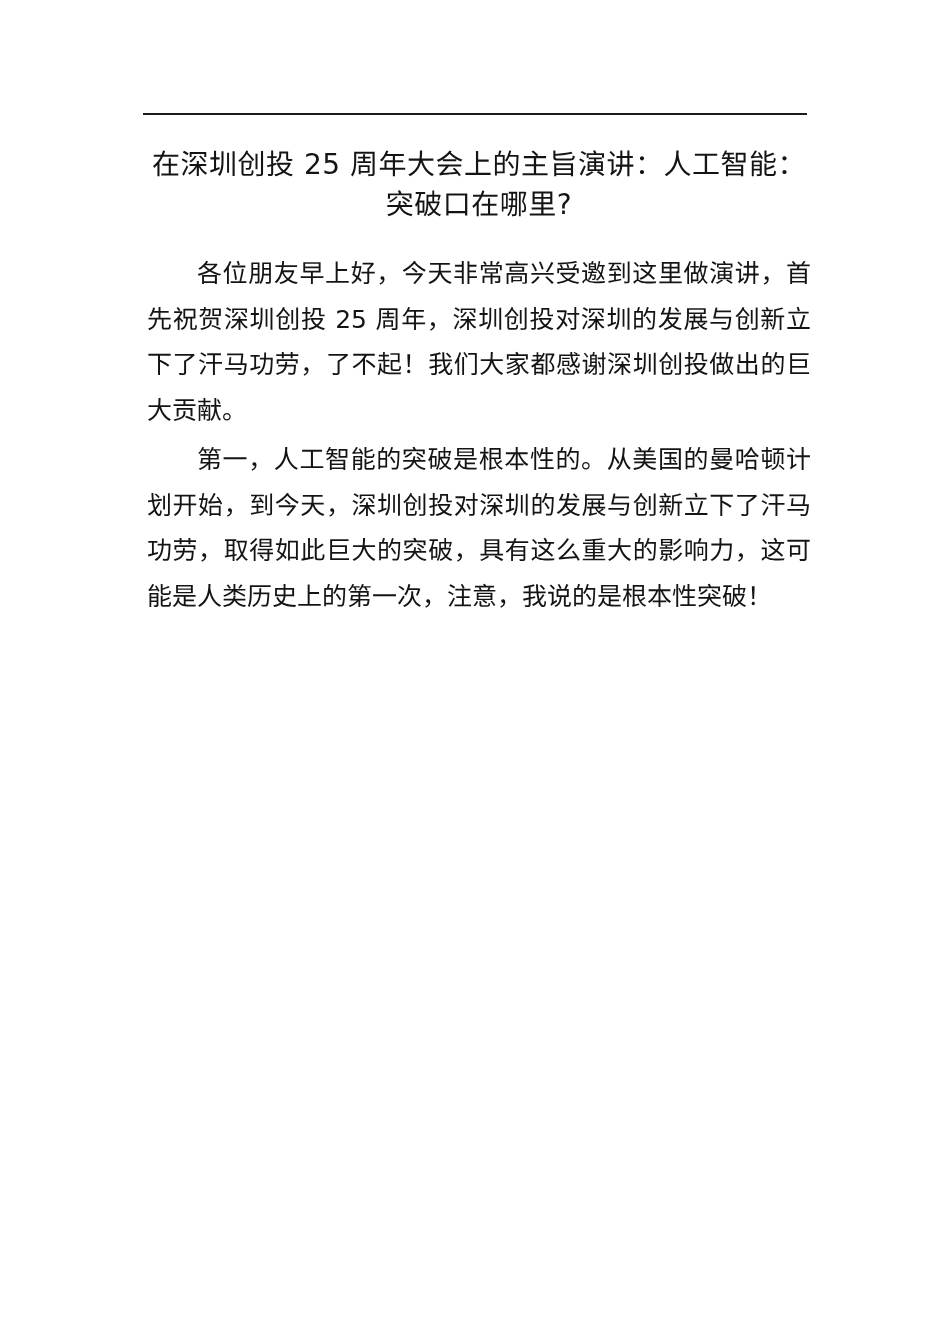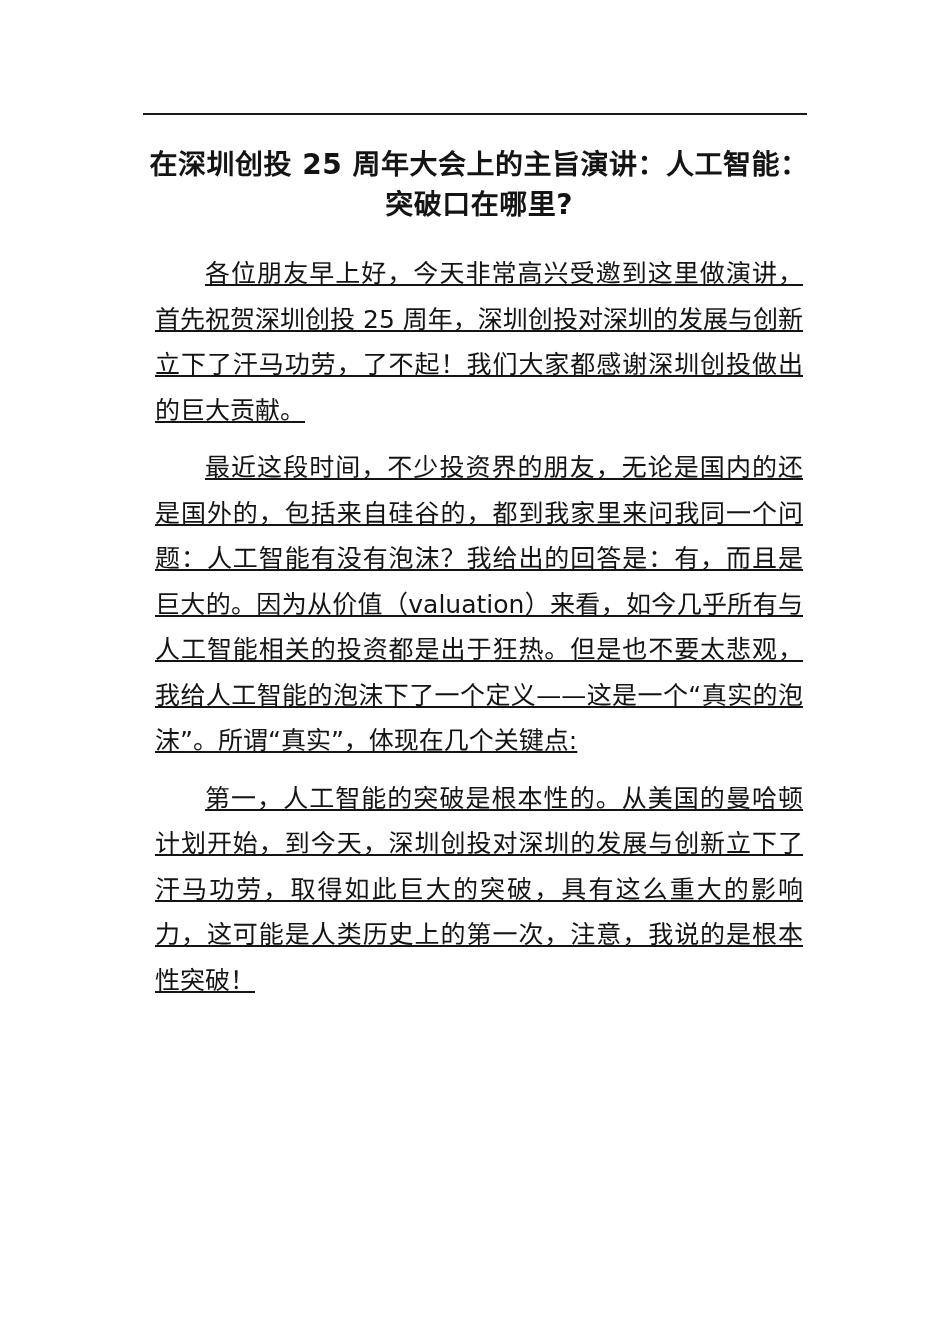--- a/index.html
+++ b/index.html
@@ -20,49 +20,47 @@
   .title-rule {
     margin: 113px 0 0 143px;
     width: 664px;
     height: 2px;
     background: #1a1a1a;
   }
   .doc-title {
     margin: 30px 135px 0 143px;
     font-size: 28px;
     line-height: 40px;
-    font-weight: 700;
+    font-weight: 400;
     text-align: center;
     letter-spacing: 0.5px;
     color: #141414;
   }
   .doc-body {
     margin: 26px 135px 0 143px;
   }
   .doc-body p {
-    margin: 12px;
+    margin: 4px;
     padding: 0;
     font-size: 25px;
     line-height: 45.5px;
     text-indent: 2em;
     text-align: justify;
     text-justify: inter-character;
     word-break: break-all;
     color: #141414;
-    text-decoration: underline;
   }
 </style>
 </head>
 <body>
 
 <div class="page">
 
   <div class="title-rule"></div>
 
   <h1 class="doc-title">在深圳创投 25 周年大会上的主旨演讲：人工智能：突破口在哪里?</h1>
 
   <div class="doc-body">
     <p>各位朋友早上好，今天非常高兴受邀到这里做演讲，首先祝贺深圳创投 25 周年，深圳创投对深圳的发展与创新立下了汗马功劳，了不起！我们大家都感谢深圳创投做出的巨大贡献。</p>
-    <p>最近这段时间，不少投资界的朋友，无论是国内的还是国外的，包括来自硅谷的，都到我家里来问我同一个问题：人工智能有没有泡沫？我给出的回答是：有，而且是巨大的。因为从价值（valuation）来看，如今几乎所有与人工智能相关的投资都是出于狂热。但是也不要太悲观，我给人工智能的泡沫下了一个定义——这是一个“真实的泡沫”。所谓“真实”，体现在几个关键点:</p>
     <p>第一，人工智能的突破是根本性的。从美国的曼哈顿计划开始，到今天，深圳创投对深圳的发展与创新立下了汗马功劳，取得如此巨大的突破，具有这么重大的影响力，这可能是人类历史上的第一次，注意，我说的是根本性突破！</p>
   </div>
 
 </div>
 
 </body></html>

